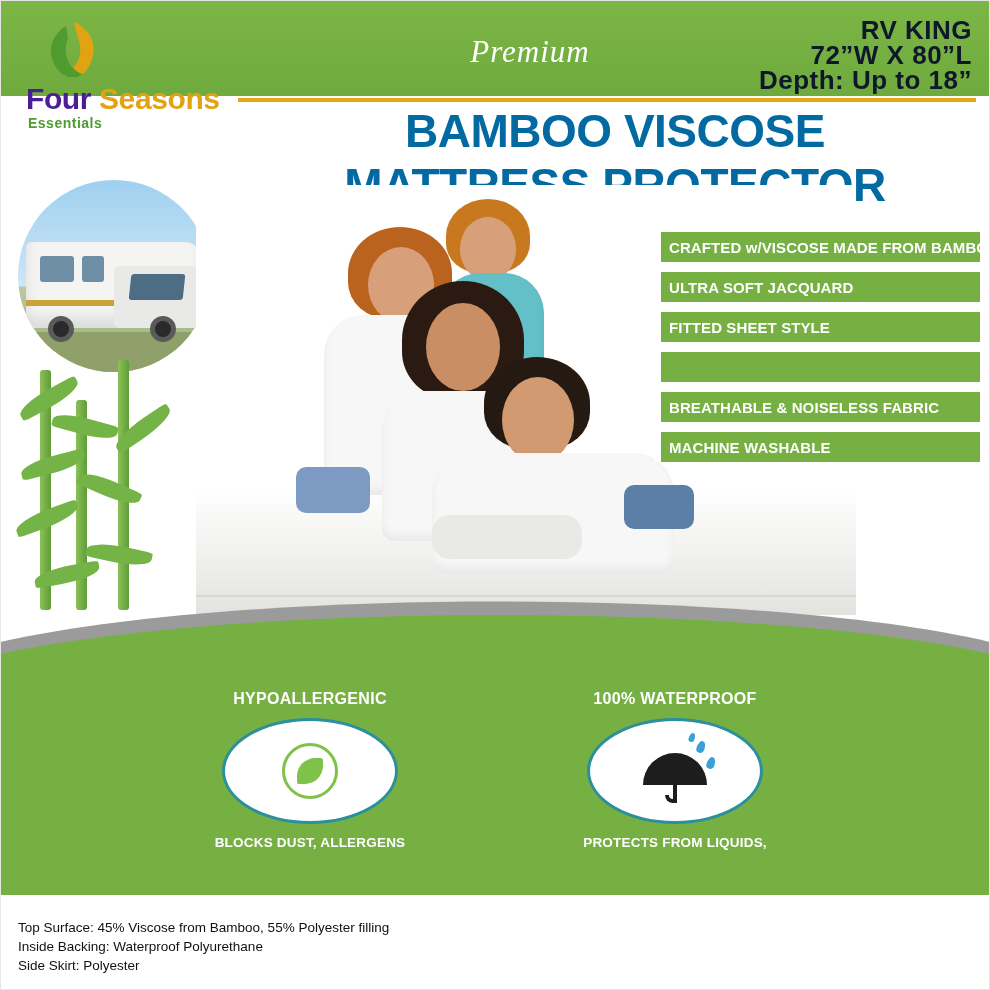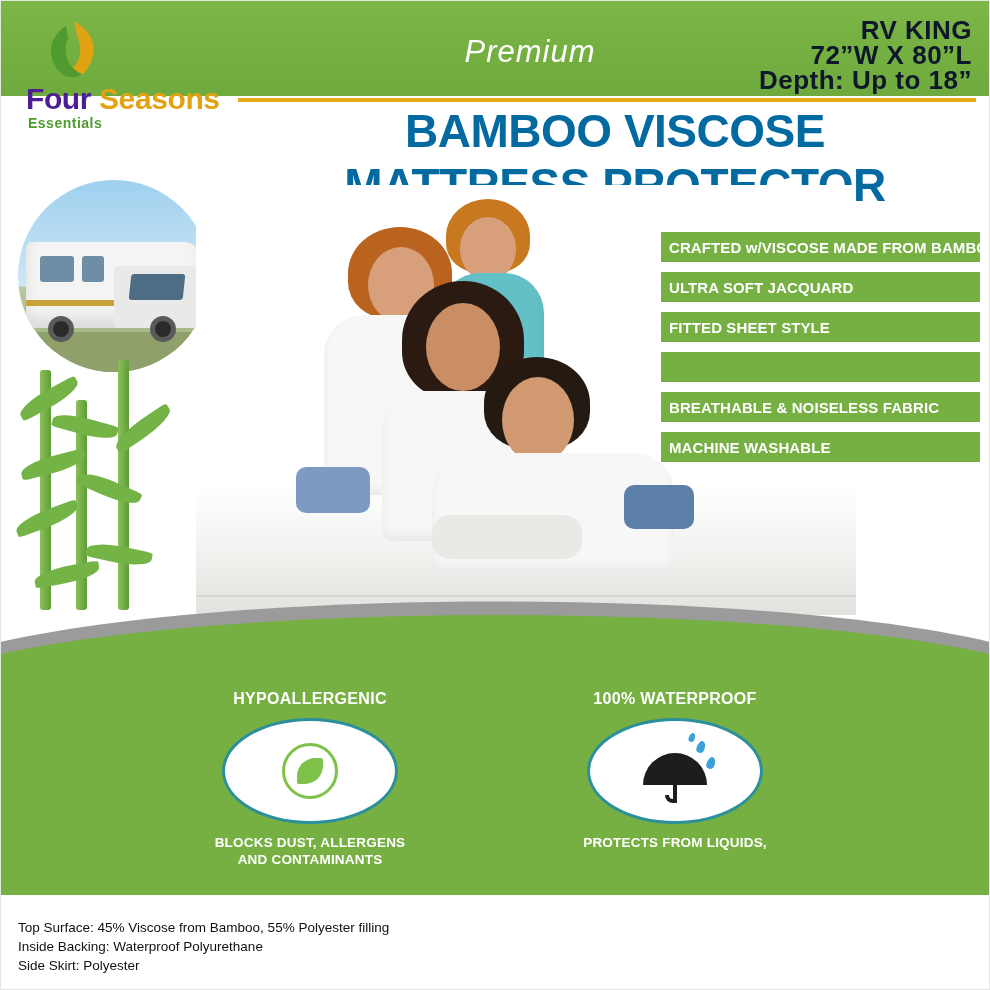--- a/index.html
+++ b/index.html
@@ -31,21 +31,21 @@
     left: 0; top: 0;
     width: 990px; height: 96px;
     background: linear-gradient(180deg, #7cb646 0%, #6faa3e 100%);
   }
   .premium-word {
     position: absolute;
     left: 400px;
     top: 34px;
     width: 260px;
     text-align: center;
-    font-family: Liberation Sans, sans-serif;
+    font-family: Liberation Serif, serif;
     font-style: italic;
     font-size: 31px;
     color: #ffffff;
     letter-spacing: 1px;
   }
   .size-block {
     position: absolute;
     right: 18px;
     top: 18px;
     width: 300px;
@@ -553,21 +553,20 @@
 
   <div class="badges">
 
     <div class="badge b1">
       <div class="badge-title">HYPOALLERGENIC</div>
       <div class="badge-oval">
         <div class="hypo-icon"></div>
       </div>
       <div class="badge-caption">
         <div>BLOCKS DUST, ALLERGENS</div>
-        <div>AND CONTAMINANTS</div>
       </div>
     </div>
 
     <div class="badge b2">
       <div class="badge-title">100% WATERPROOF</div>
       <div class="badge-oval">
         <div class="umb">
           <div class="umb-dome"></div>
           <div class="umb-stick"></div>
           <div class="umb-hook"></div>

